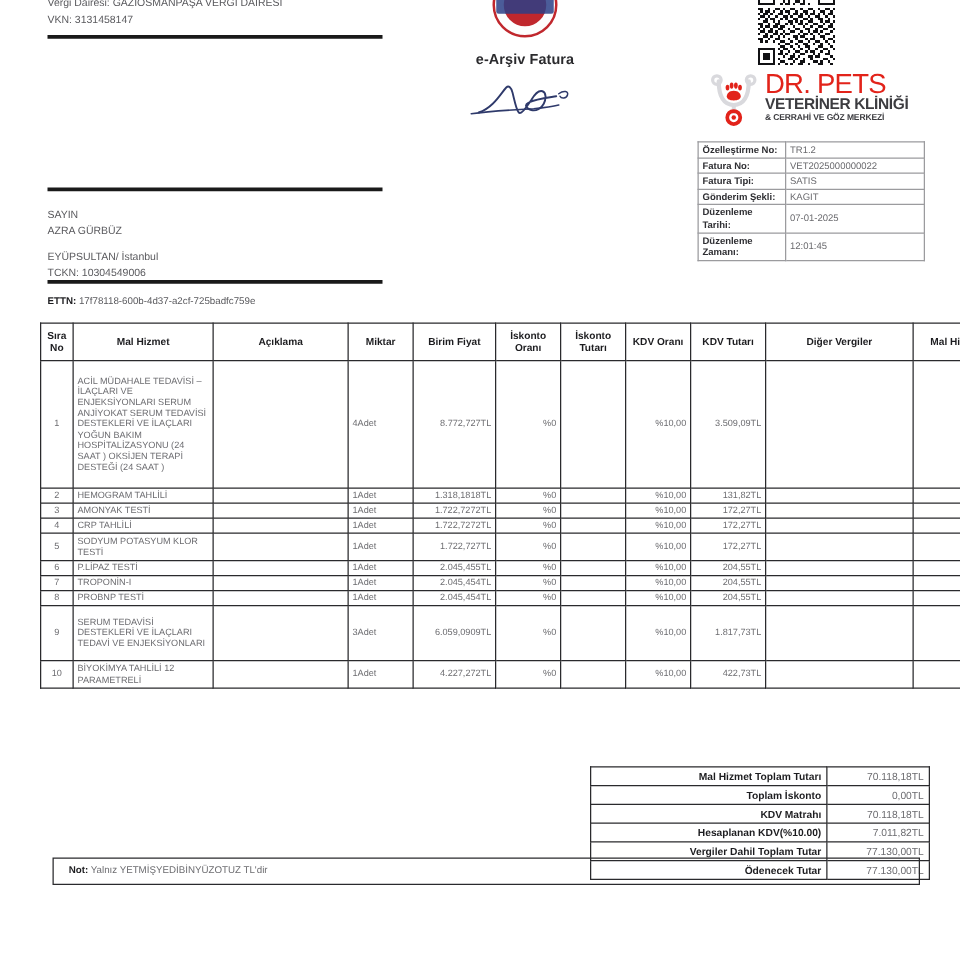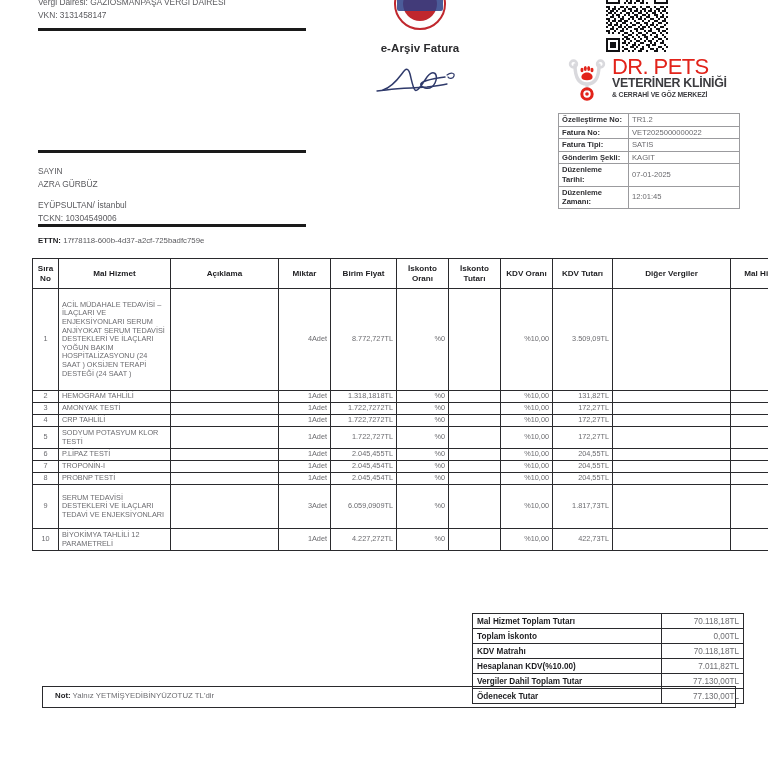--- a/index.html
+++ b/index.html
@@ -77,21 +77,21 @@
     font-size: 7.3px; line-height: 8.6px;
     padding: 1px 3px; color: #6c6c70;
   }
   table.items th {
     font-weight: bold; color: #1d1d20; text-align: center;
     height: 30px; vertical-align: middle; font-size: 8.1px; line-height: 9.6px;
   }
   td.c-no     { width: 26px;  text-align: center; }
   td.c-name   { width: 112px; text-align: left; }
   td.c-desc   { width: 108px; }
-  td.c-qty    { width: 52px;  text-align: right; }
+  td.c-qty    { width: 52px;  }
   td.c-price  { width: 66px;  text-align: right; }
   td.c-isko   { width: 52px;  text-align: right; }
   td.c-iskot  { width: 52px;  text-align: right; }
   td.c-kdvo   { width: 52px;  text-align: right; }
   td.c-kdvt   { width: 60px;  text-align: right; }
   td.c-other  { width: 118px; }
   td.c-total  { width: 94px;  text-align: right; }
   .items td { vertical-align: middle; }
   .items tr.tall td { height: 102px; }
   .items tr.mid td { height: 22px; }
@@ -99,21 +99,21 @@
 
   
   table.totals {
     position: absolute; left: 472px; top: 613px; width: 272px;
     border-collapse: collapse; table-layout: fixed;
   }
   table.totals td {
     border: 1px solid #2a2a2d; height: 15px; padding: 0 4px;
     font-size: 8.2px;
   }
-  table.totals td.k { text-align: left; font-weight: bold; color: #1d1d20; margin-top: 15px; }
+  table.totals td.k { text-align: right; font-weight: bold; color: #1d1d20; margin-top: 15px; }
   table.totals td.v { width: 82px; text-align: right; color: #6c6c70; }
 
   
   .note {
     position: absolute; left: 42px; top: 686px; width: 694px; height: 22px;
     border: 1px solid #2a2a2d; padding: 4px 12px;
     font-size: 7.8px; color: #6c6c70;
   }
   .note b { color: #1d1d20; }
 </style>

